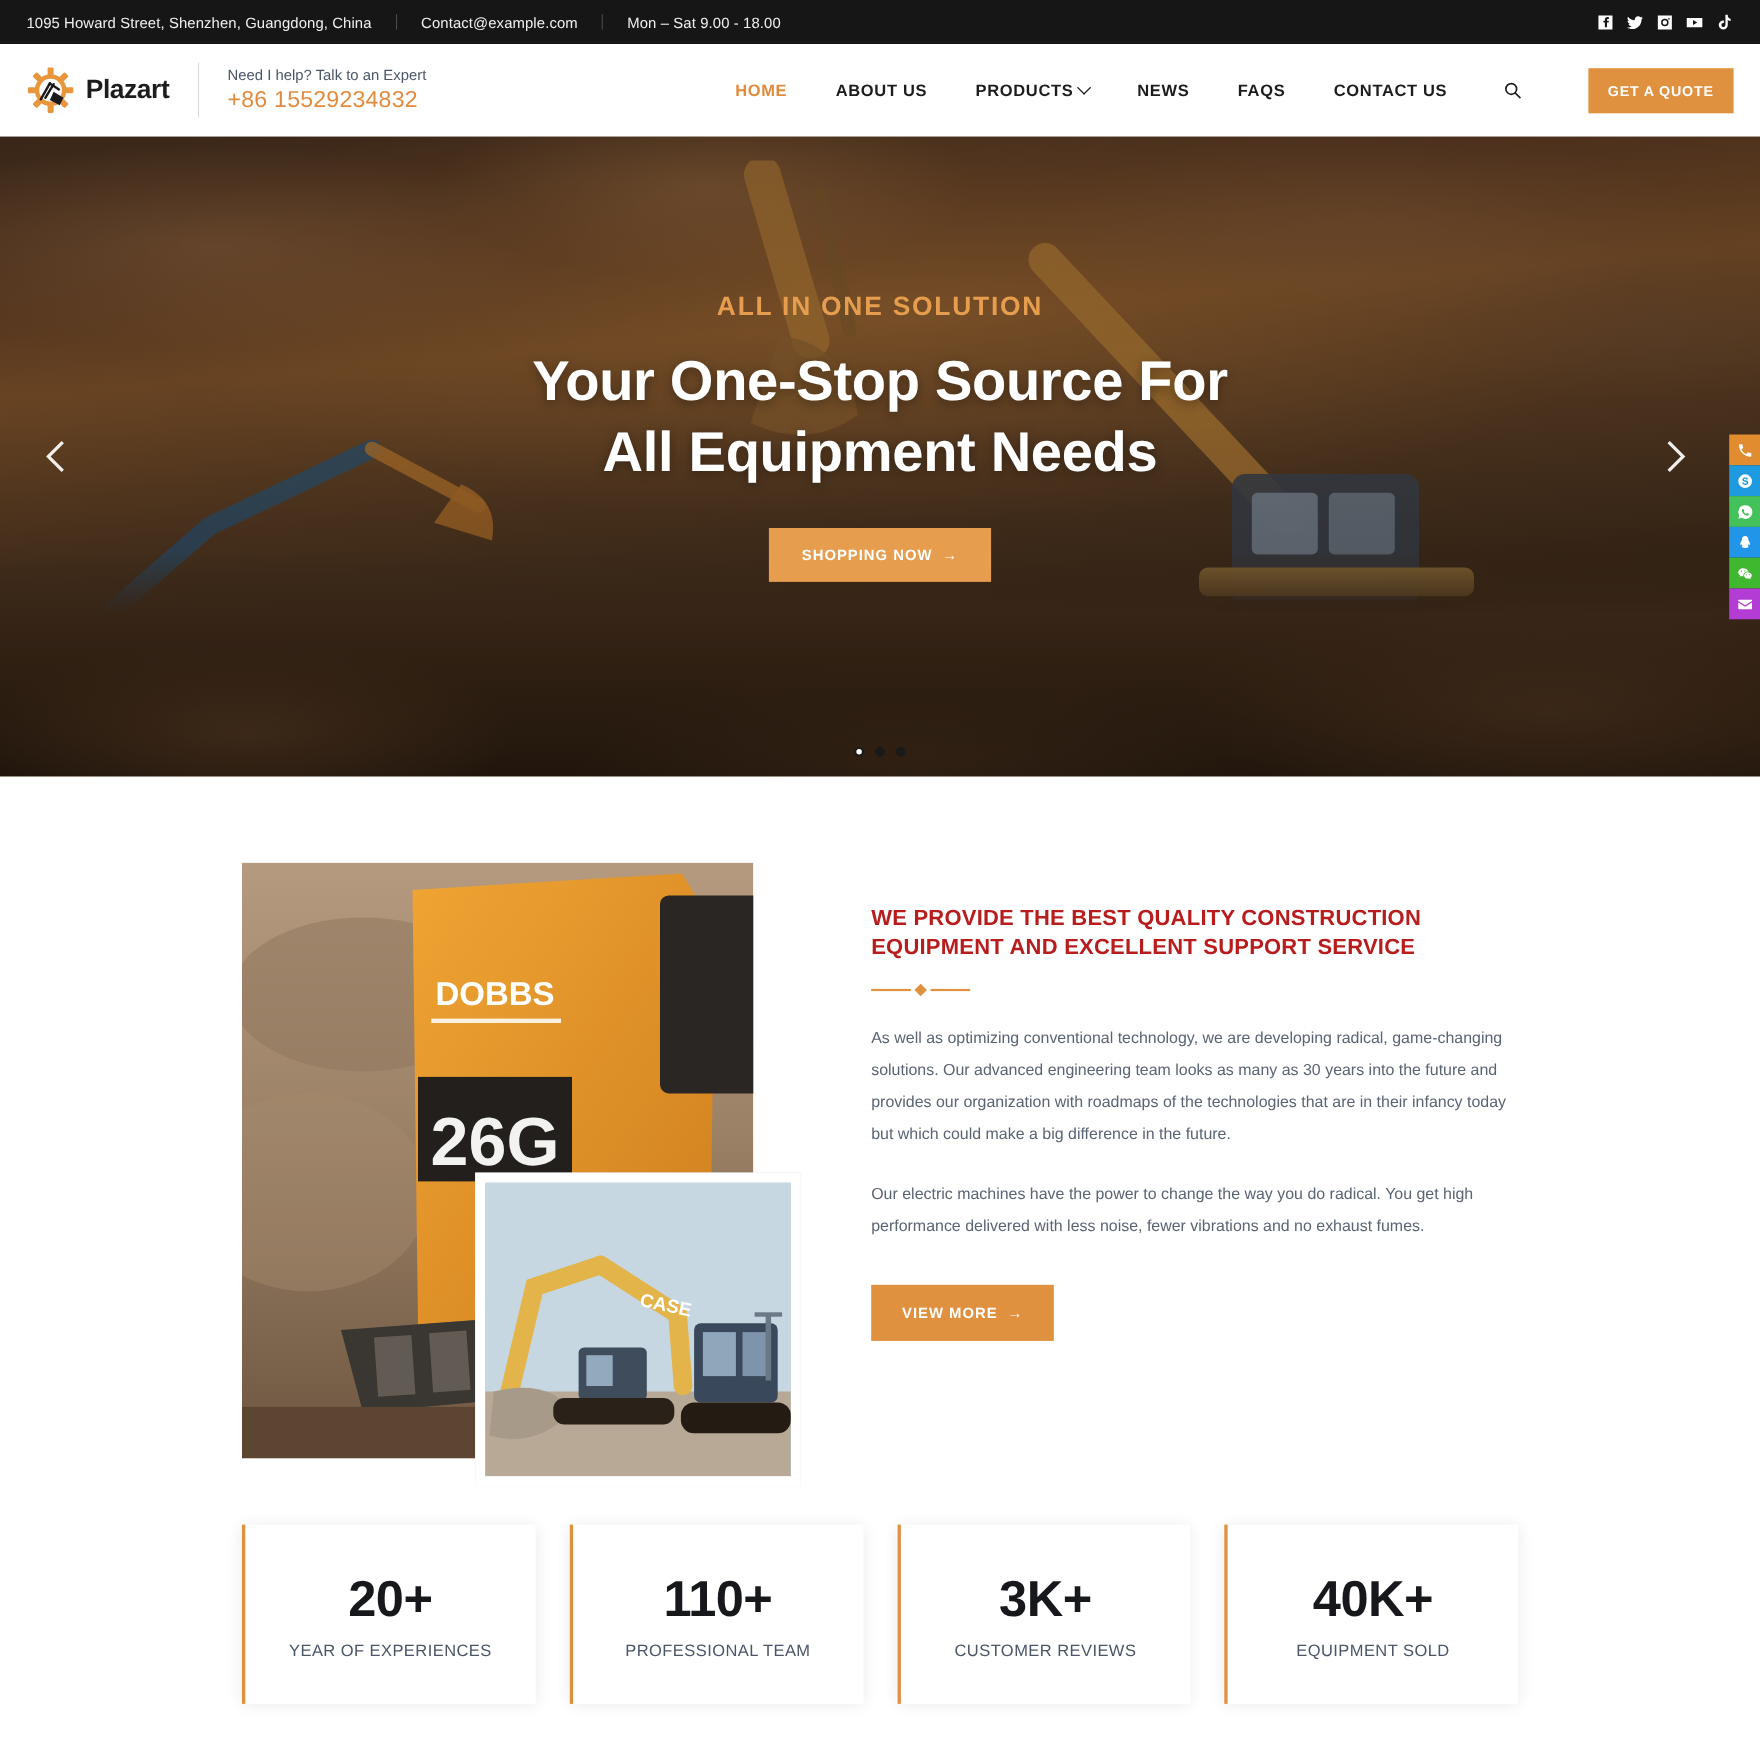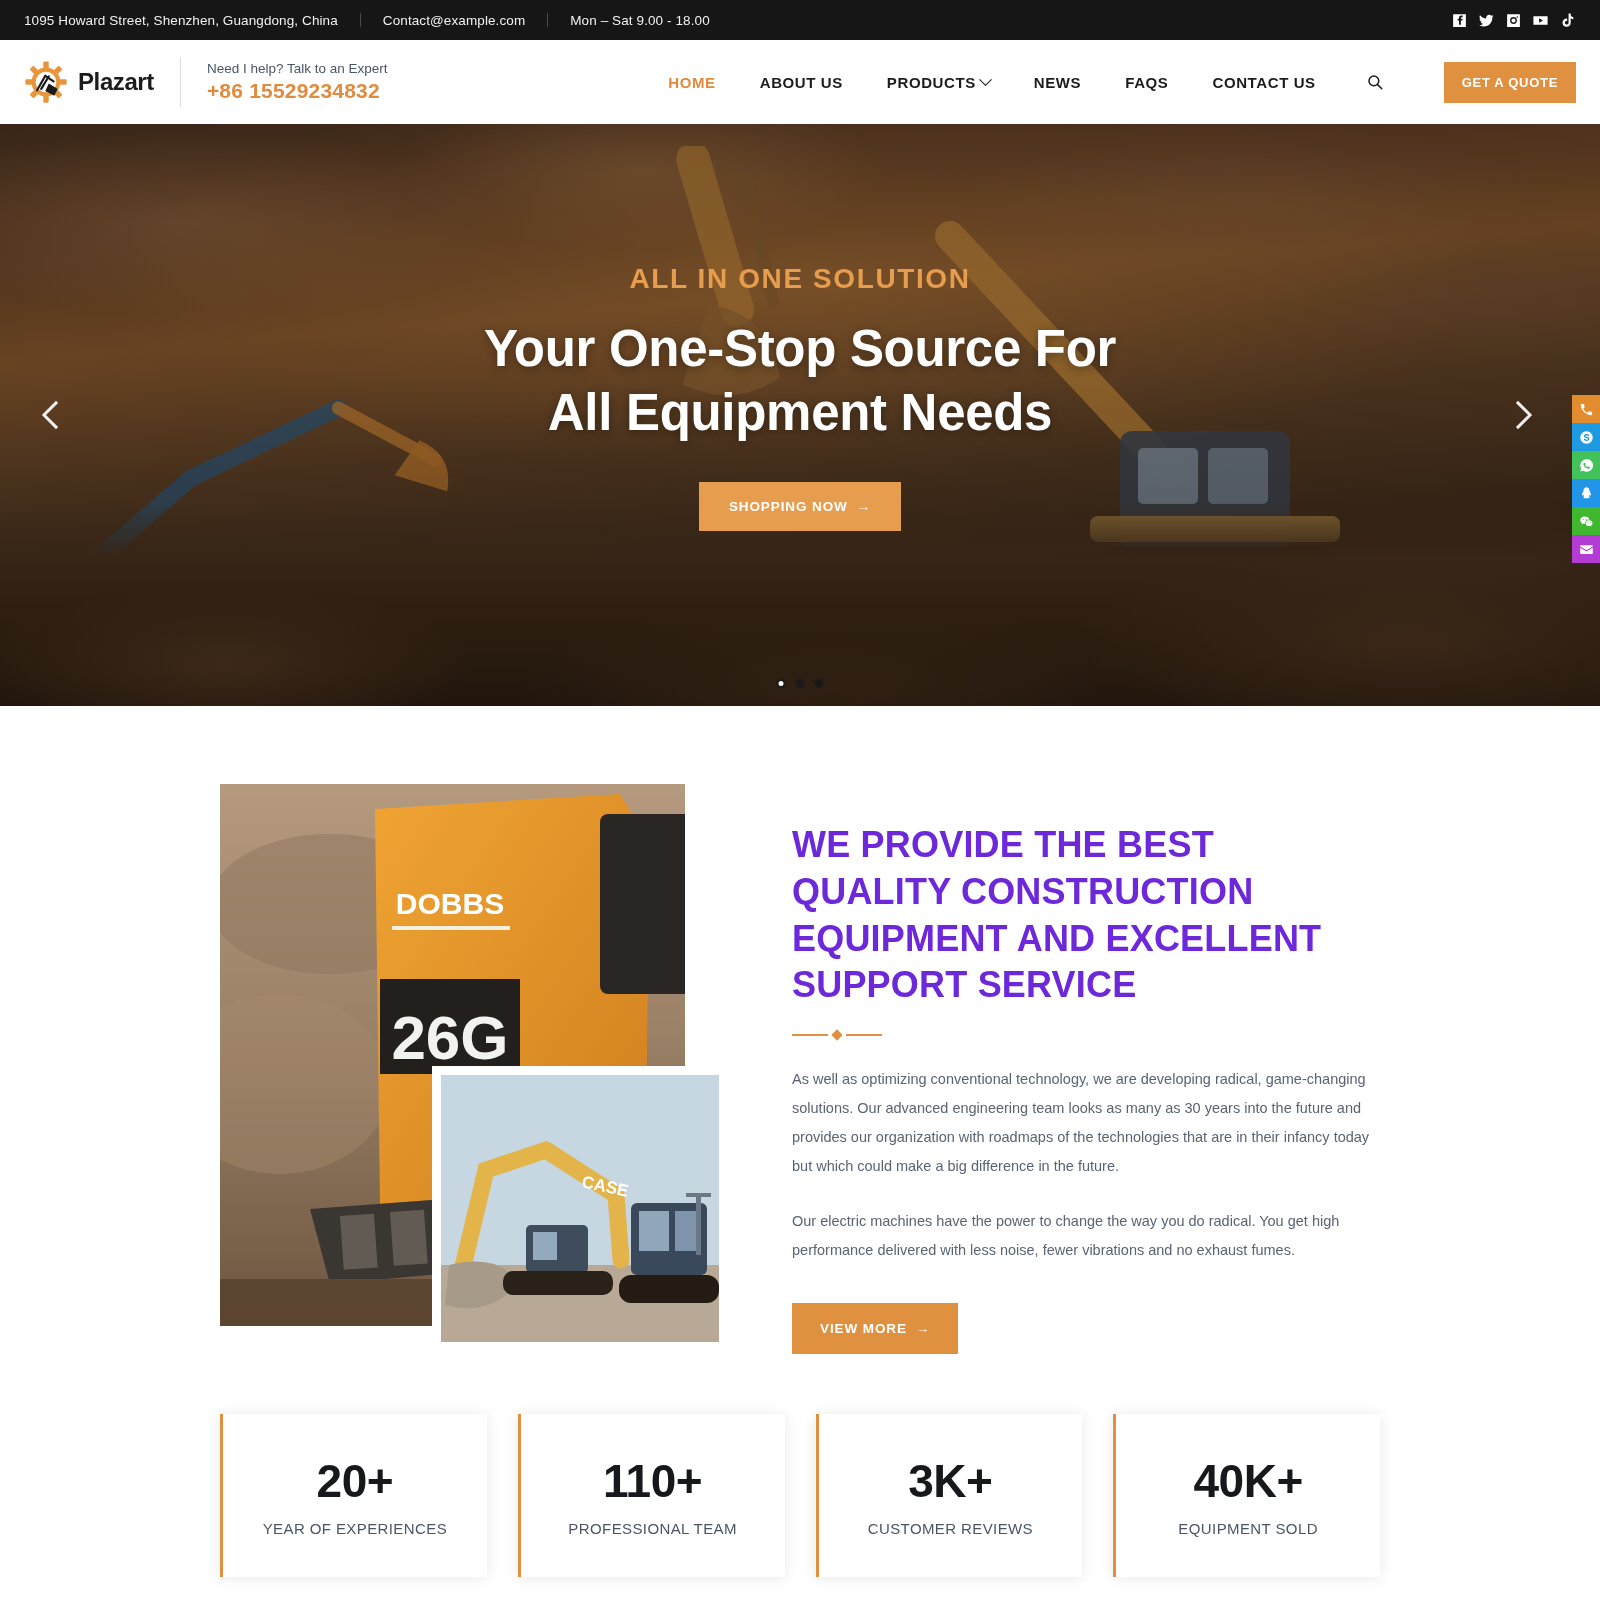--- a/index.html
+++ b/index.html
@@ -64,21 +64,21 @@
     font-weight: 700;
     color: #1c1c1c;
     letter-spacing: -.4px;
   }
   .vline {
     width: 1px; height: 50px; background: #dcdcdc; margin: 0 26px;
   }
   .expert-block { display: flex; flex-direction: column; justify-content: center; gap: 3px; }
   .expert-label { font-size: 13.5px; color: #4a5568; }
   .expert-phone {
-    font-size: 21px; font-weight: 700; color: #e08b3e; letter-spacing: .2px;
+    font-size: 21px; font-weight: 400; color: #e08b3e; letter-spacing: .2px;
   }
 
   .nav {
     margin-left: auto;
     display: flex;
     align-items: center;
     gap: 44px;
   }
   .nav-item {
     font-size: 15px;
@@ -171,21 +171,21 @@
     position: relative;
     z-index: 5;
     height: 100%;
     display: flex;
     flex-direction: column;
     align-items: center;
     justify-content: center;
     padding-bottom: 36px;
   }
   .hero-eyebrow {
-    font-size: 28px;
+    font-size: 24px;
     font-weight: 700;
     letter-spacing: 1.6px;
     color: #e79d4e;
     text-transform: uppercase;
     margin-bottom: 22px;
   }
   .hero-title {
     font-size: 51px;
     font-weight: 700;
     color: #fff;
@@ -291,25 +291,25 @@
     box-shadow: 0 0 0 0 rgba(0,0,0,0);
   }
   .img-inset-art { position: absolute; inset: 0; }
 
   .about-text {
     flex: 1;
     padding-top: 38px;
     padding-left: 32px;
   }
   .about-h2 {
-    font-size: 36px;
+    font-size: 20px;
     font-weight: 700;
     line-height: 1.3;
     letter-spacing: .2px;
-    color: #6d28d9;
+    color: #b91c1c;
     text-transform: uppercase;
     max-width: 580px;
   }
   .divider {
     display: flex; align-items: center; gap: 5px;
     margin: 22px 0 26px 0;
   }
   .divider .bar { width: 36px; height: 2px; background: #e0913f; }
   .divider .dia {
     width: 8px; height: 8px; background: #e0913f;

